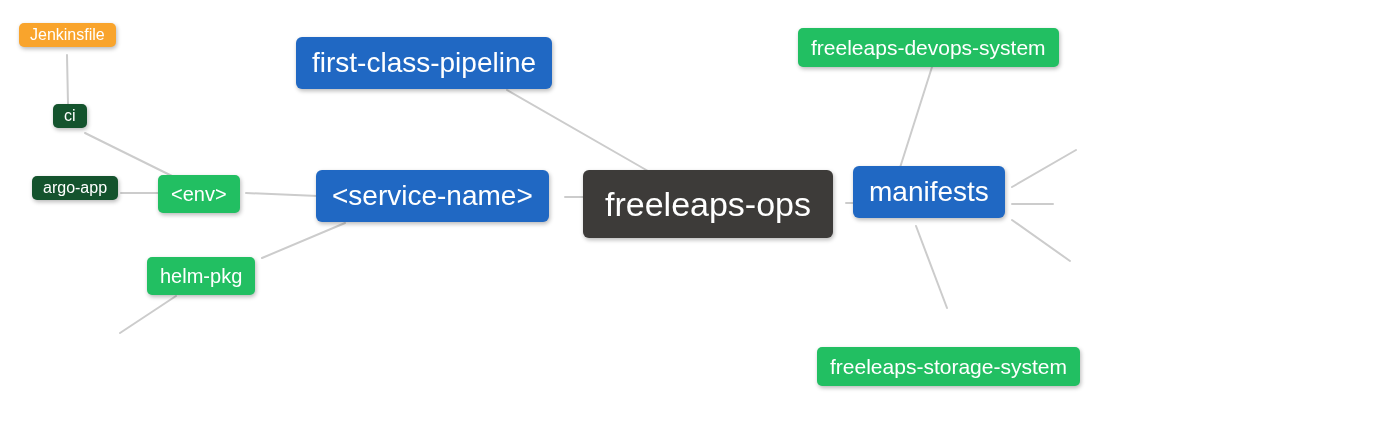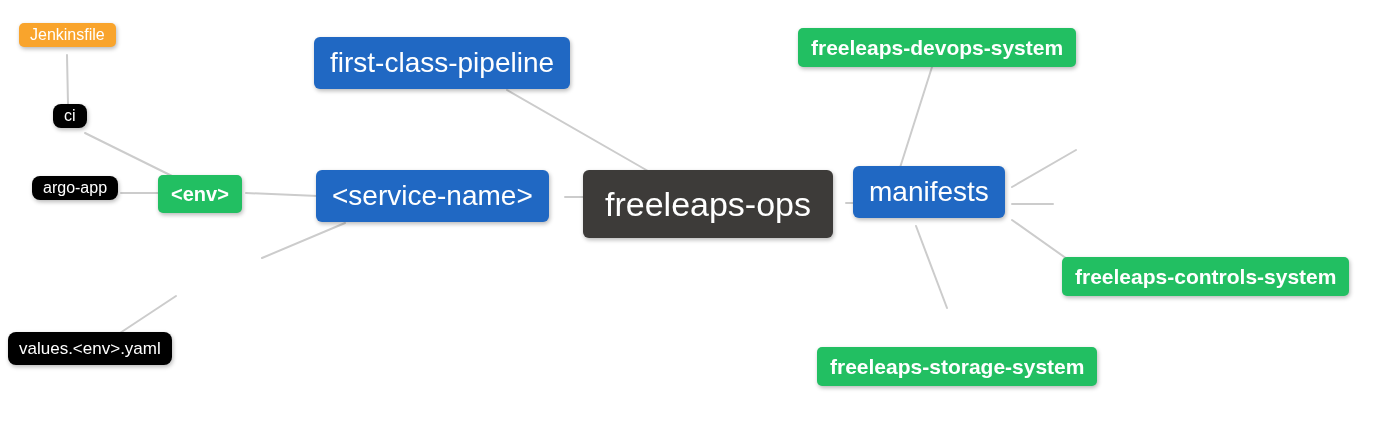--- a/index.html
+++ b/index.html
@@ -33,41 +33,41 @@
     display: inline-block;
     white-space: nowrap;
     color: #ffffff;
     border-radius: 5px;
     box-shadow: 1px 2px 4px rgba(0,0,0,0.28);
     line-height: 1;
     cursor: pointer;
   }
   
   .c-blue   { background: #2068c3; }
-  .c-green  { background: #22bf62; font-weight: bold; }
-  .c-red    { background: #000000; border-radius: 8px; }
+  .c-green  { background: #22bf62; }
+  .c-red    { background: #14532d; }
   .c-amber  { background: #f9a42c; }
   .c-dark   { background: #3d3b39; }
 
   
   .s-root   { font-size: 34px; padding: 17px 22px; border-radius: 6px; }
   .s-big    { font-size: 28px; padding: 12px 16px; border-radius: 6px; }
   .s-sys    { font-size: 21px; padding: 9px 13px; }
   .s-mid    { font-size: 20px; padding: 9px 13px; }
   .s-small  { font-size: 16px; padding: 4px 11px; }
   .s-values { font-size: 17px; padding: 8px 11px; }
 
   
   .n-jenkinsfile { left: 19px;   top: 23px;  }
   .n-ci          { left: 53px;   top: 104px; }
   .n-argo        { left: 32px;   top: 176px; }
   .n-env         { left: 158px;  top: 175px; }
   .n-helm        { left: 147px;  top: 257px; }
   .n-values      { left: 8px;    top: 332px; }
-  .n-pipeline    { left: 314px;  top: 37px; padding-left: 16px;  }
+  .n-pipeline    { left: 296px;  top: 37px; padding-left: 16px;  }
   .n-service     { left: 316px;  top: 170px; }
   .n-ops         { left: 583px;  top: 170px; }
   .n-manifests   { left: 853px;  top: 166px; }
   .n-devops      { left: 798px;  top: 28px;  }
   .n-network     { left: 1057px; top: 112px; }
   .n-monitoring  { left: 1051px; top: 182px; }
   .n-controls    { left: 1062px; top: 257px; }
   .n-storage     { left: 817px;  top: 307px; margin-top: 40px; }
 </style>
 </head>
@@ -89,22 +89,21 @@
     <line x1="1012" y1="187" x2="1076" y2="150"></line>
     <line x1="1012" y1="204" x2="1053" y2="204"></line>
     <line x1="1012" y1="220" x2="1070" y2="261"></line>
     <line x1="916" y1="226" x2="947" y2="308"></line>
   </svg>
 
   <div class="node c-amber s-small n-jenkinsfile">Jenkinsfile</div>
   <div class="node c-red   s-small n-ci">ci</div>
   <div class="node c-red   s-small n-argo">argo-app</div>
   <div class="node c-green s-mid   n-env">&lt;env&gt;</div>
-  <div class="node c-red   s-values n-values">values.&lt;env&gt;.yaml</div>
+  <div class="node c-green s-mid   n-helm">helm-pkg</div>
   <div class="node c-blue  s-big   n-pipeline">first-class-pipeline</div>
   <div class="node c-blue  s-big   n-service">&lt;service-name&gt;</div>
   <div class="node c-dark  s-root  n-ops">freeleaps-ops</div>
   <div class="node c-blue  s-big   n-manifests">manifests</div>
   <div class="node c-green s-sys   n-devops">freeleaps-devops-system</div>
-  <div class="node c-green s-sys   n-controls">freeleaps-controls-system</div>
   <div class="node c-green s-sys   n-storage">freeleaps-storage-system</div>
 
 </div>
 
 </body></html>

